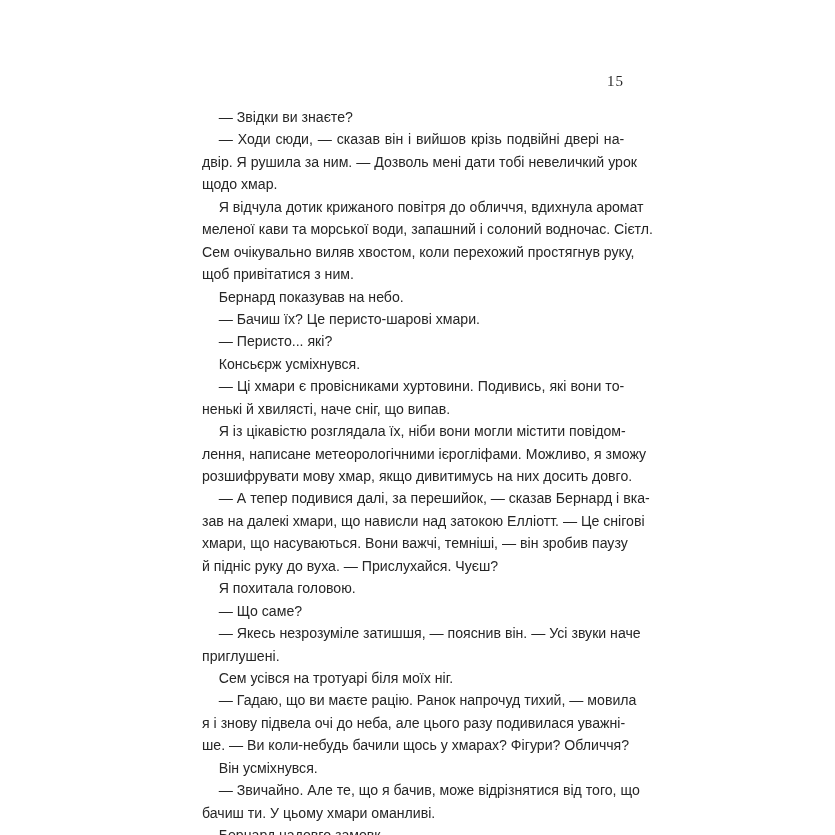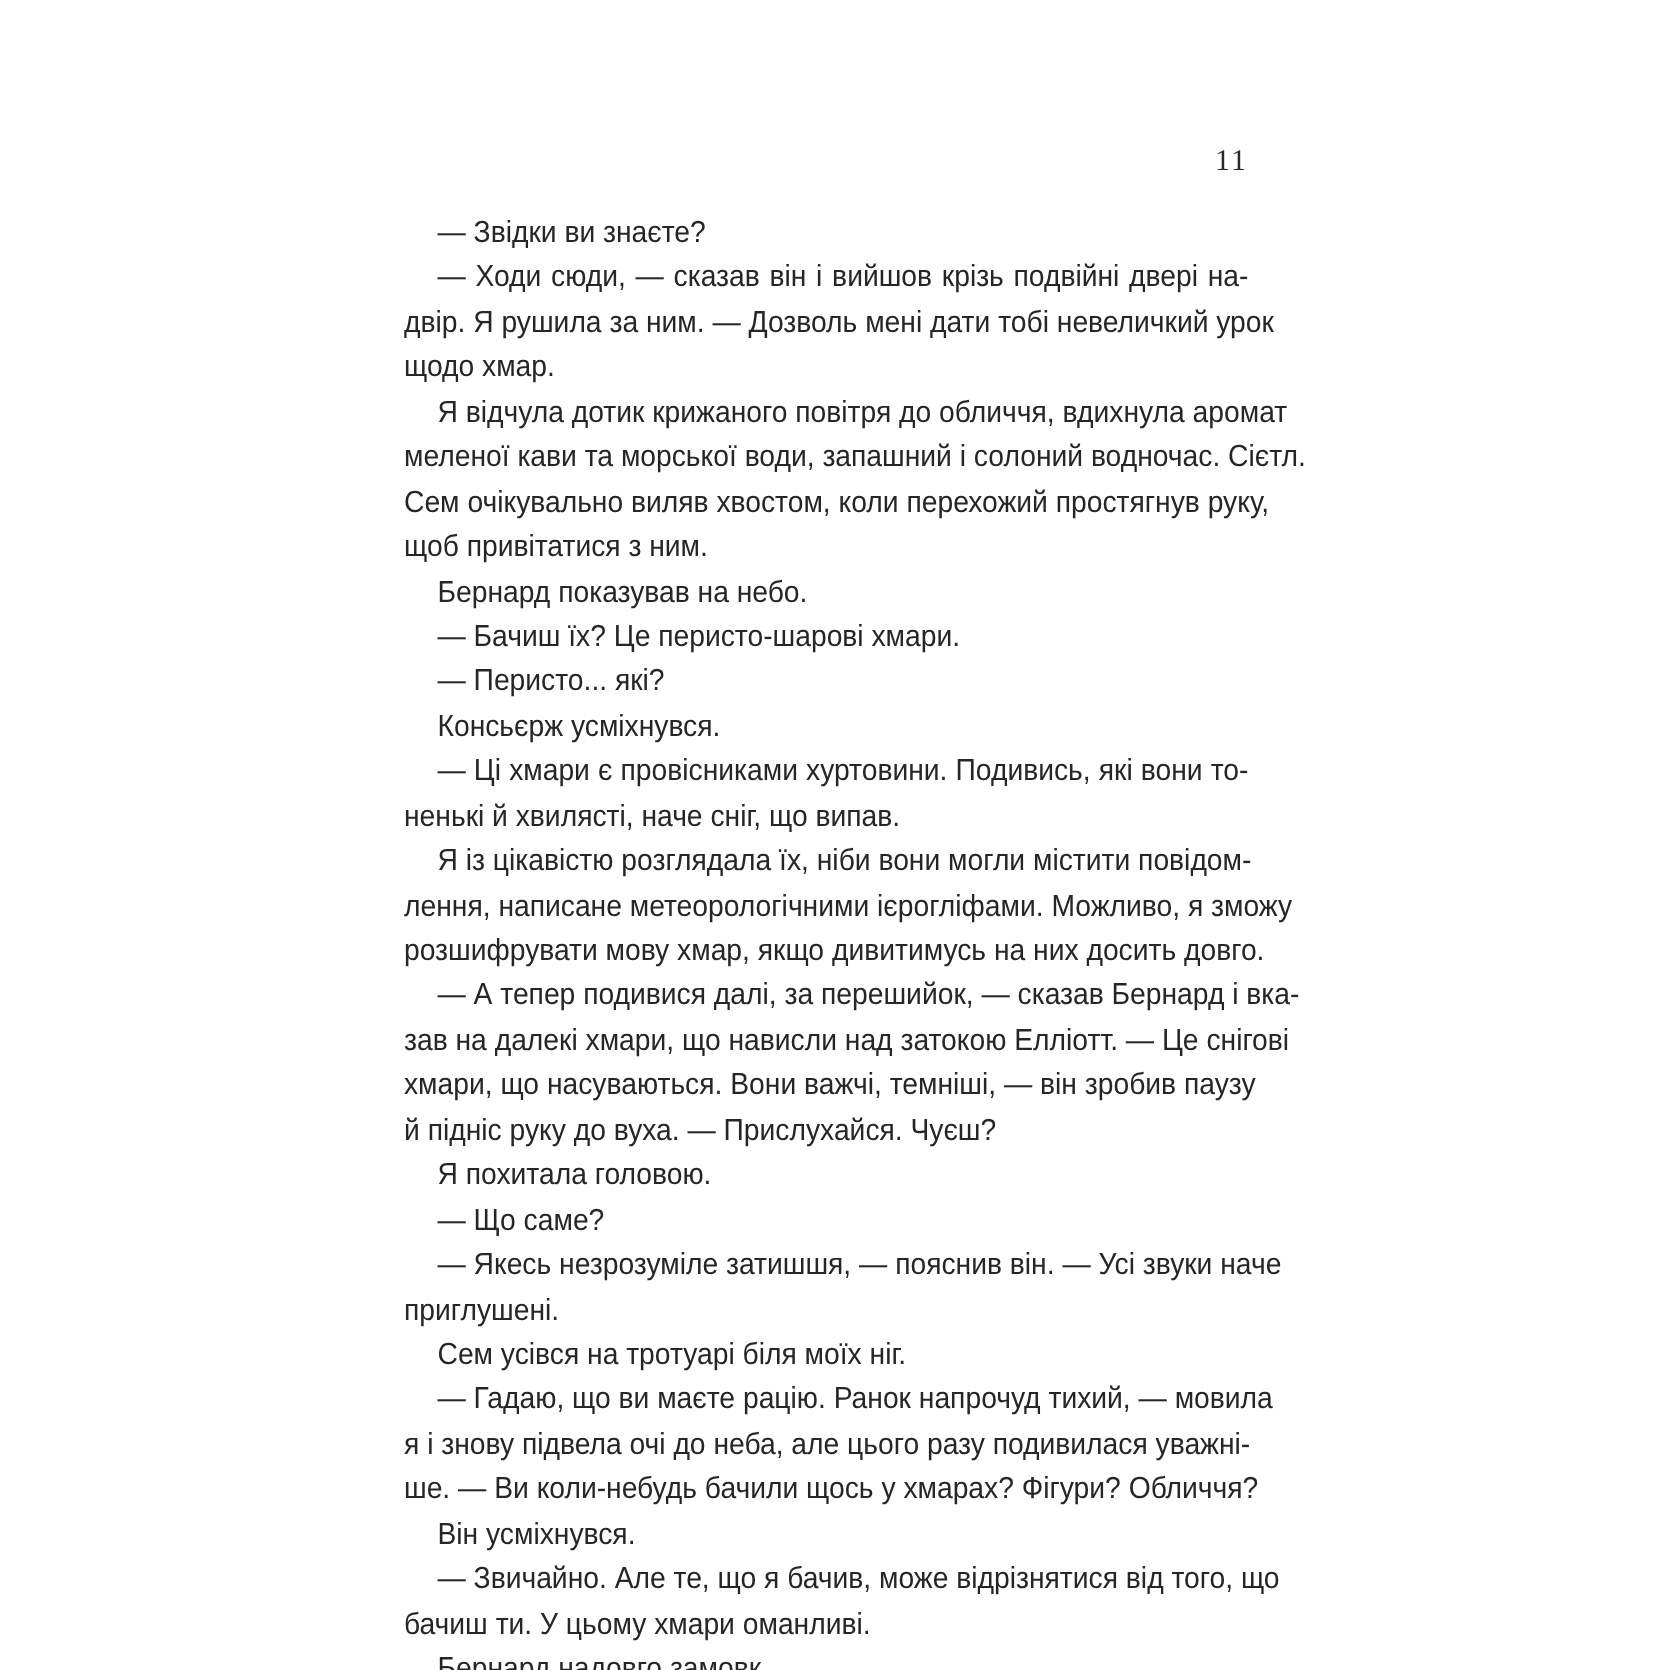--- a/index.html
+++ b/index.html
@@ -55,21 +55,21 @@
       text-align-last: left;
     }
     .line.indent {
       padding-left: 18px;
     }
   </style>
 </head>
 <body>
 
 <div class="page">
-  <div class="page-number">11</div>
+  <div class="page-number">15</div>
   <div class="text-block" id="text-block">
     <span class="line indent last">— Звідки ви знаєте?</span>
     <span class="line indent">— Ходи сюди, — сказав він і вийшов крізь подвійні двері на-</span>
     <span class="line">двір. Я рушила за ним. — Дозволь мені дати тобі невеличкий урок</span>
     <span class="line last">щодо хмар.</span>
     <span class="line indent">Я відчула дотик крижаного повітря до обличчя, вдихнула аромат</span>
     <span class="line">меленої кави та морської води, запашний і солоний водночас. Сієтл.</span>
     <span class="line">Сем очікувально виляв хвостом, коли перехожий простягнув руку,</span>
     <span class="line last">щоб привітатися з ним.</span>
     <span class="line indent last">Бернард показував на небо.</span>

